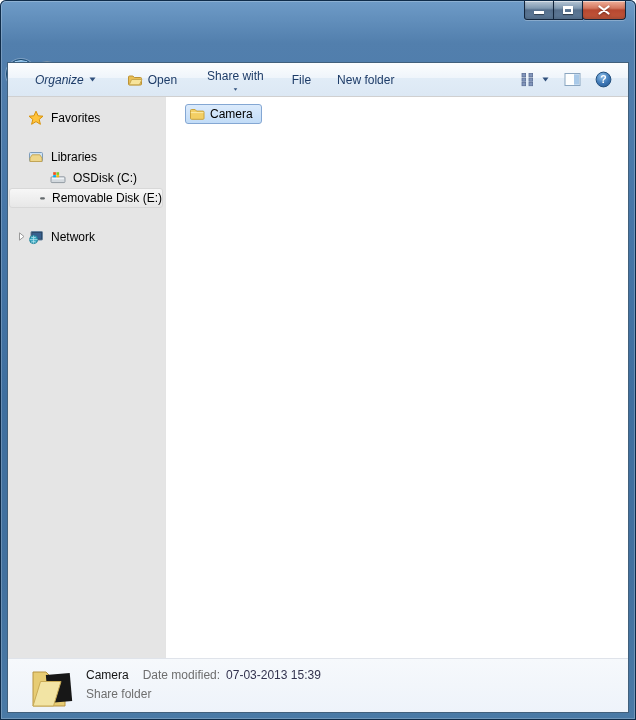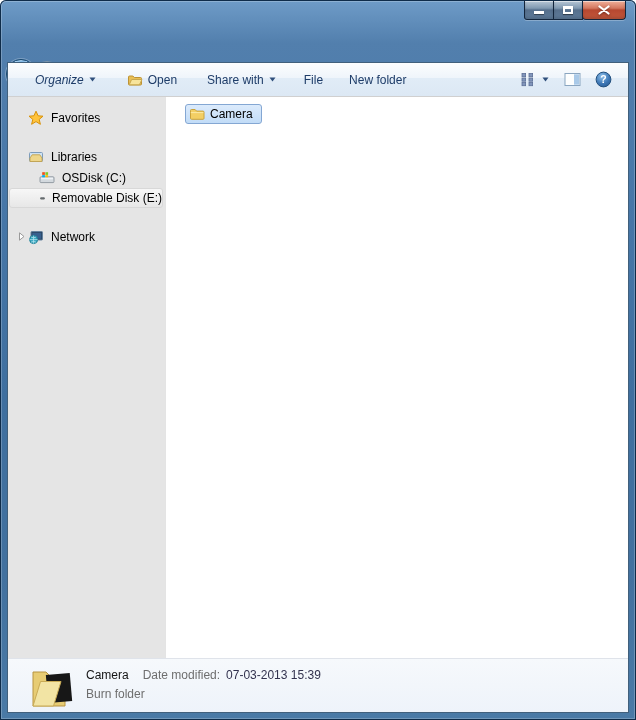--- a/index.html
+++ b/index.html
@@ -63,32 +63,32 @@
 
   
   .toolbar { position:absolute; left:0; right:0; top:0; height:34px;
     background:linear-gradient(180deg,#fcfdfe 0%,#eff5fb 45%,#e1ecf7 46%,#dce8f4 100%);
     border-bottom:1px solid #d0d0d0; display:flex; align-items:center;
     font-size:12px; color:#1e3c68; }
   .tb-item { display:flex; align-items:center; gap:5px; height:24px; padding:0 9px;
     border:1px solid transparent; border-radius:2px; white-space:nowrap; }
   .tb-organize { margin-left:17px; margin-right:11px;font-style:italic; }
   .tb-open { margin-right:10px; }
-  .tb-share { margin-right:8px; }
+  .tb-share { margin-right:8px;flex-direction:column; }
   .tb-burn { margin-right:6px; }
   .tb-right { margin-left:auto; display:flex; align-items:center; gap:8px; margin-right:13px; }
   .views-btn { display:flex; align-items:center; gap:6px; padding:3px 4px; }
   .icon-btn { display:flex; align-items:center; padding:3px; }
 
   
   .main { position:absolute; left:0; right:0; top:34px; bottom:54px; background:#e5e5e5; }
   .sidebar { position:absolute; left:0; top:0; bottom:0; width:158px;
     border-right:1px solid #e4e4e4; font-size:12px; color:#000; padding-top:10px; }
   .side-row { display:flex; align-items:center; height:21px; gap:7px; padding-left:20px; position:relative; }
-  .side-row.indent { padding-left:31px; }
+  .side-row.indent { padding-left:42px; }
   .side-row.group-gap { margin-top:18px; }
   .side-row.selected { background:linear-gradient(180deg,#f7f7f7,#e7e7e7);
     border:1px solid #d8d8d8; border-radius:3px; height:20px; margin-left:1px; margin-right:2px;
     padding-left:30px; }
   .expander { position:absolute; left:7px; top:4px; }
   .side-label { white-space:nowrap; }
 
   .content { position:absolute; left:158px; top:0; right:0; bottom:0; background:#fff; }
   .file-tile { position:absolute; left:19px; top:7px; height:20px;
     display:flex; align-items:center; gap:5px; padding:0 8px 0 3px;
@@ -337,19 +337,19 @@
           <path d="M3 44 L10.5 19.5 H31 L23.5 44 Z" fill="#f2e4a4" stroke="#c9ab55"></path>
         </svg>
       </div>
       <div class="details-text">
         <div class="drow1">
           <span class="dname">Camera</span>
           <span class="dlabel">Date modified:</span>
           <span class="dvalue">07-03-2013 15:39</span>
         </div>
         <div class="drow2">
-          <span>Burn folder</span>
+          <span>Share folder</span>
         </div>
       </div>
     </div>
 
   </div>
 </div>
 
 </body></html>

